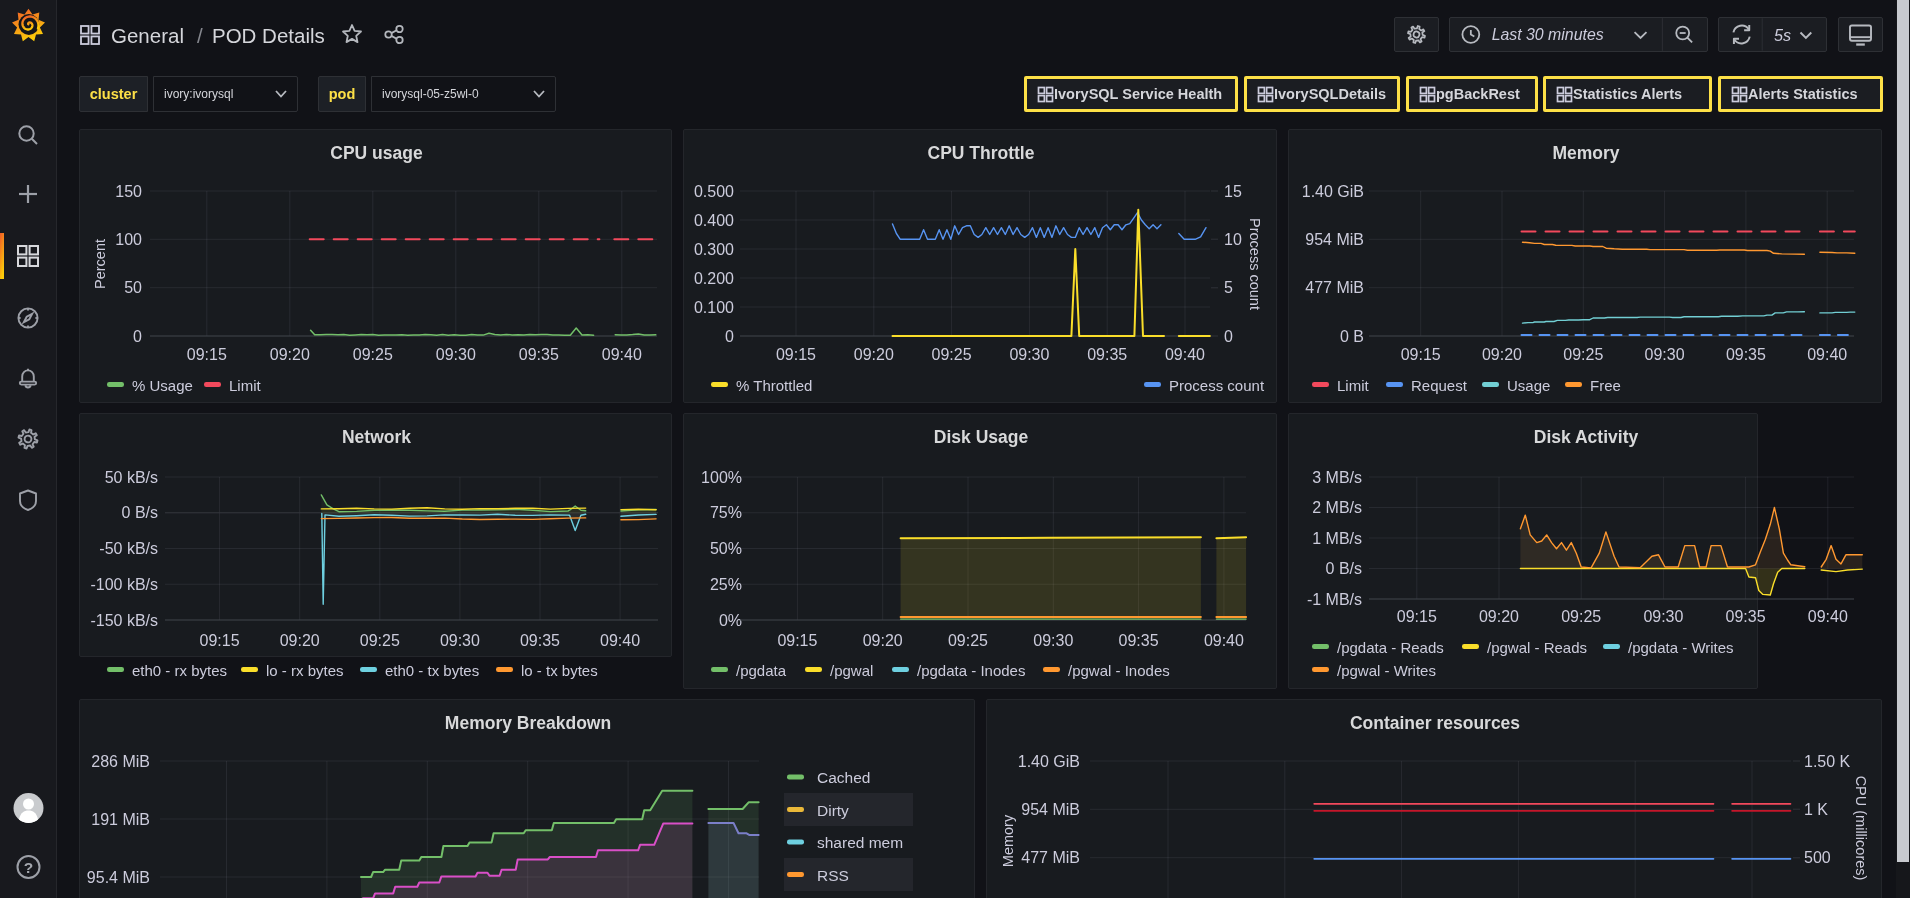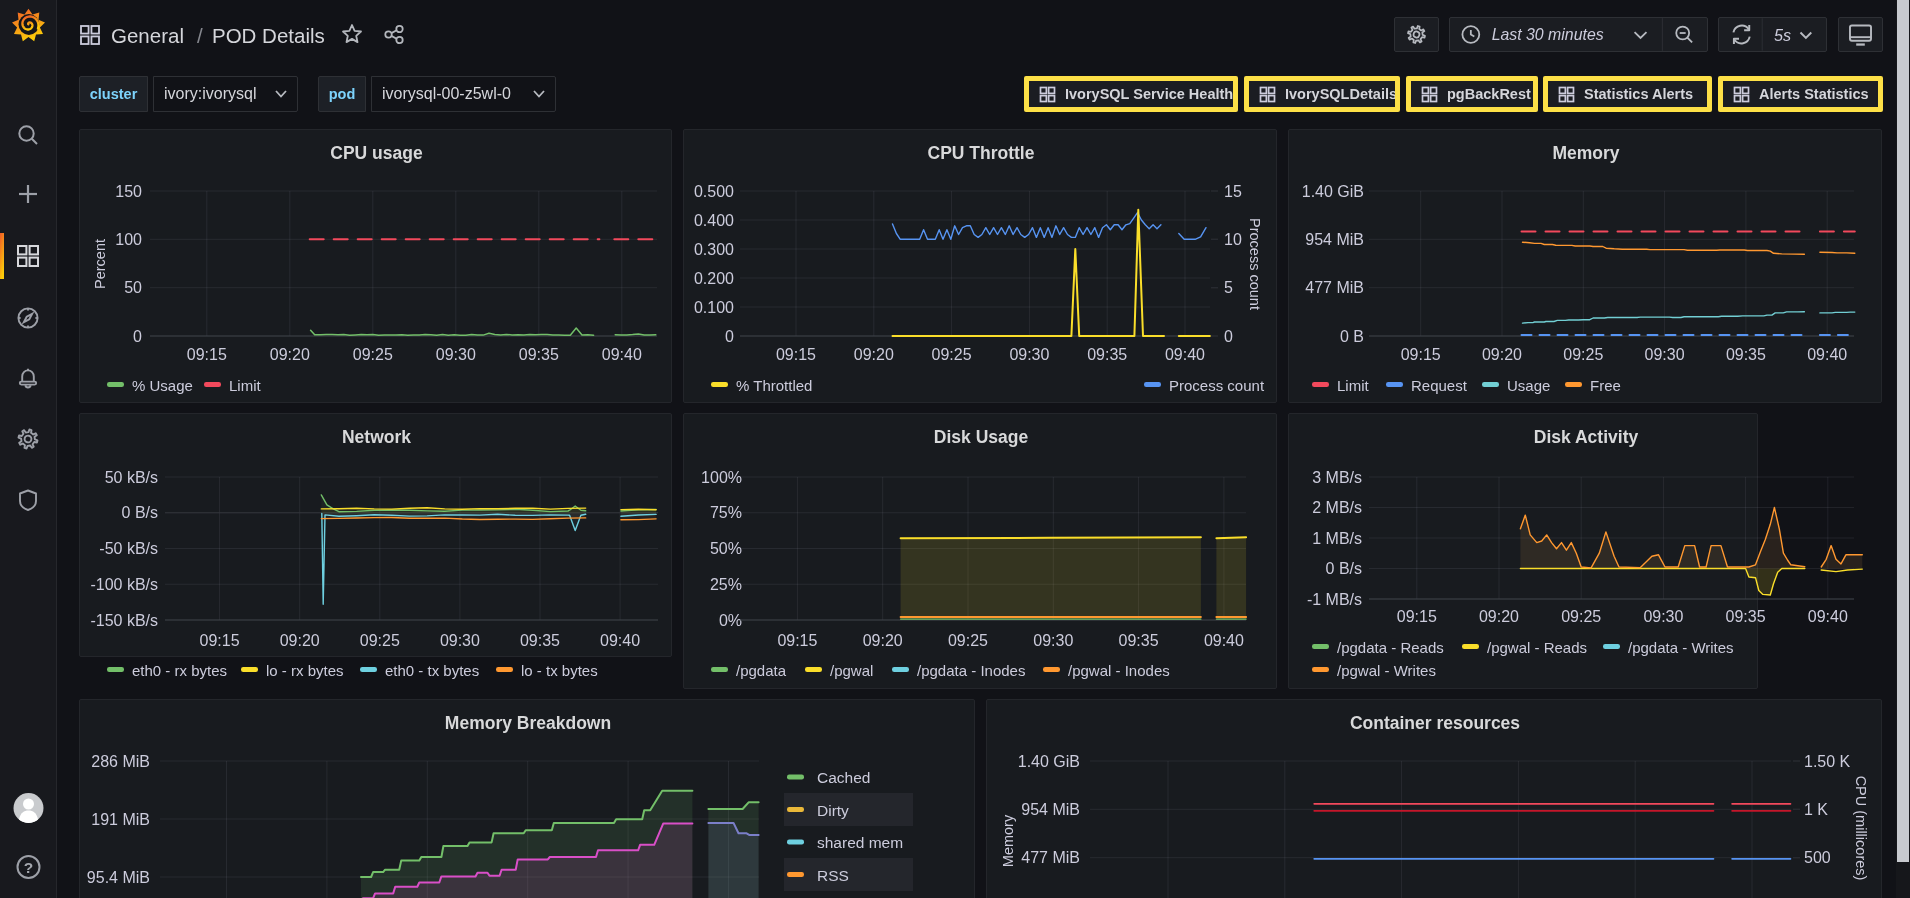--- a/index.html
+++ b/index.html
@@ -6,27 +6,27 @@
 #page { position:relative; width:1910px; height:898px; }
 #sidebar { position:absolute; left:0; top:0; width:57px; height:898px;
   background:#18191e; border-right:1px solid #26272c; z-index:5; }
 #topnav { position:absolute; left:0; top:0; width:1910px; height:56px;padding-left:40px; }
 #topnav > div { position:absolute; }
 .tbtn { top:17px; height:35px; background:#1b1d22; border:1px solid #2e3035; border-radius:2px;
   display:flex; align-items:center; justify-content:center;font-style:italic; }
 #subnav { position:absolute; left:0; top:56px; width:1910px; height:62px; }
 #subnav > div { position:absolute; top:20px; height:36px; }
 .vlabel { background:#1d2026; border:1px solid #2e3035; border-radius:2px 0 0 2px;
-  color:#7dd3fc; font-weight:700; font-size:14.5px; display:flex; align-items:center; justify-content:center; }
+  color:#fde047; font-weight:700; font-size:14.5px; display:flex; align-items:center; justify-content:center; }
 .vval { background:#111217; border:1px solid #2e3035; border-radius:0 2px 2px 0;
-  color:#d5d6db; font-size:16px; display:flex; align-items:center; padding:0 10px; gap:8px; }
+  color:#d5d6db; font-size:12px; display:flex; align-items:center; padding:0 10px; gap:8px; }
 .vval span { flex:1; }
 .dlink svg { flex:none; }
-.dlink { background:#1b1d22; border:5px solid #fde047; border-radius:2px; color:#d5d6db;
-  font-weight:700; font-size:14.5px; display:flex; align-items:center; gap:9px; padding:0 10px; white-space:nowrap; overflow:hidden; }
+.dlink { background:#1b1d22; border:3px solid #fde047; border-radius:2px; color:#d5d6db;
+  font-weight:700; font-size:14.5px; display:flex; align-items:center; padding:0 10px; white-space:nowrap; overflow:hidden; }
 .panel { position:absolute; background:#181b1f; border:1px solid #24262b; border-radius:2px;padding-left:8px; }
 #scroll { position:absolute; right:0; top:0; width:14px; height:898px; background:#16171b; z-index:9; }
 #scroll .thumb { position:absolute; left:1px; top:0; width:12px; height:862px; background:#c8cacf; }
 .panel > svg, .abs { display:block; position:absolute; left:0; top:0; }
 svg { display:block; }
 svg text { font-family:"Liberation Sans", sans-serif; }
 </style></head><body>
 <div id="page">
 <div id="sidebar">
       <svg width="57" height="898" viewBox="0 0 57 898">
@@ -157,21 +157,21 @@
 <div id="subnav">
       <div class="vlabel" style="left:79px;width:69px">cluster</div>
       <div class="vval" style="left:153px;width:145px">
         <span>ivory:ivorysql</span>
         <svg width="12" height="8" viewBox="0 0 12 8">
           <path d="M1,1 L6,6.5 L11,1" stroke="#b7bac0" stroke-width="1.8" fill="none"></path>
         </svg>
       </div>
       <div class="vlabel" style="left:318px;width:48px">pod</div>
       <div class="vval" style="left:371px;width:185px">
-        <span>ivorysql-00-z5wl-0</span>
+        <span>ivorysql-05-z5wl-0</span>
         <svg width="12" height="8" viewBox="0 0 12 8">
           <path d="M1,1 L6,6.5 L11,1" stroke="#b7bac0" stroke-width="1.8" fill="none"></path>
         </svg>
       </div>
       <div class="dlink" style="left:1024px;width:214px">
         <svg width="17" height="17" viewBox="0 0 17 17">
           <g transform="translate(1.5,1.5)" stroke="#ccccdc" stroke-width="1.7" fill="none">
             <rect x="0" y="0" width="5.88" height="5.88"></rect>
             <rect x="8.120000000000001" y="0" width="5.88" height="5.88"></rect>
             <rect x="0" y="8.120000000000001" width="5.88" height="5.88"></rect>

